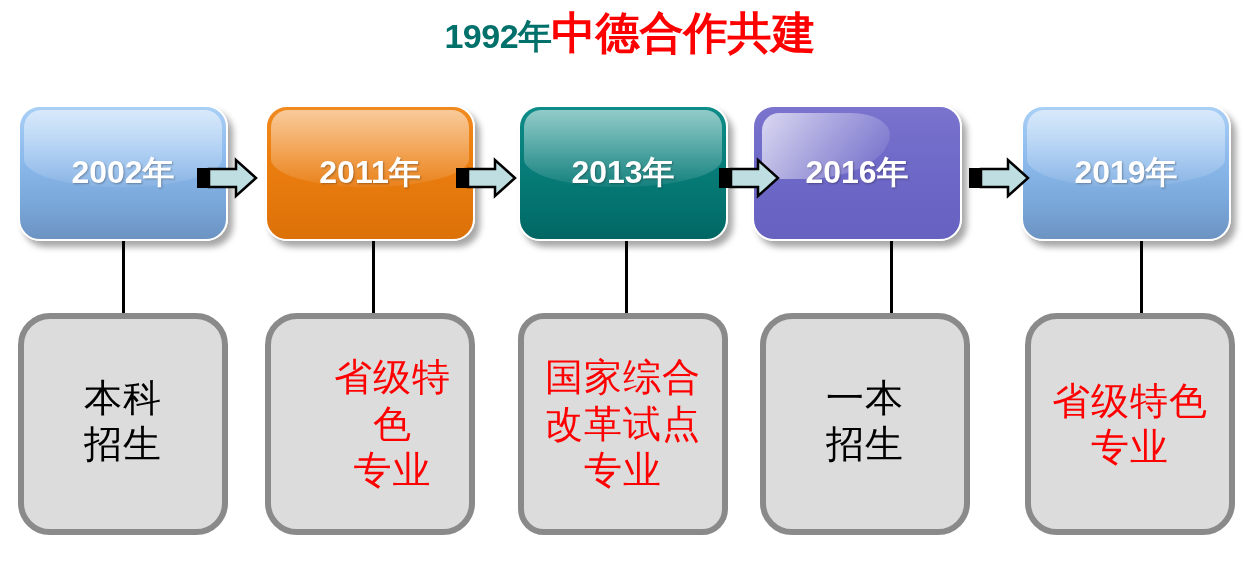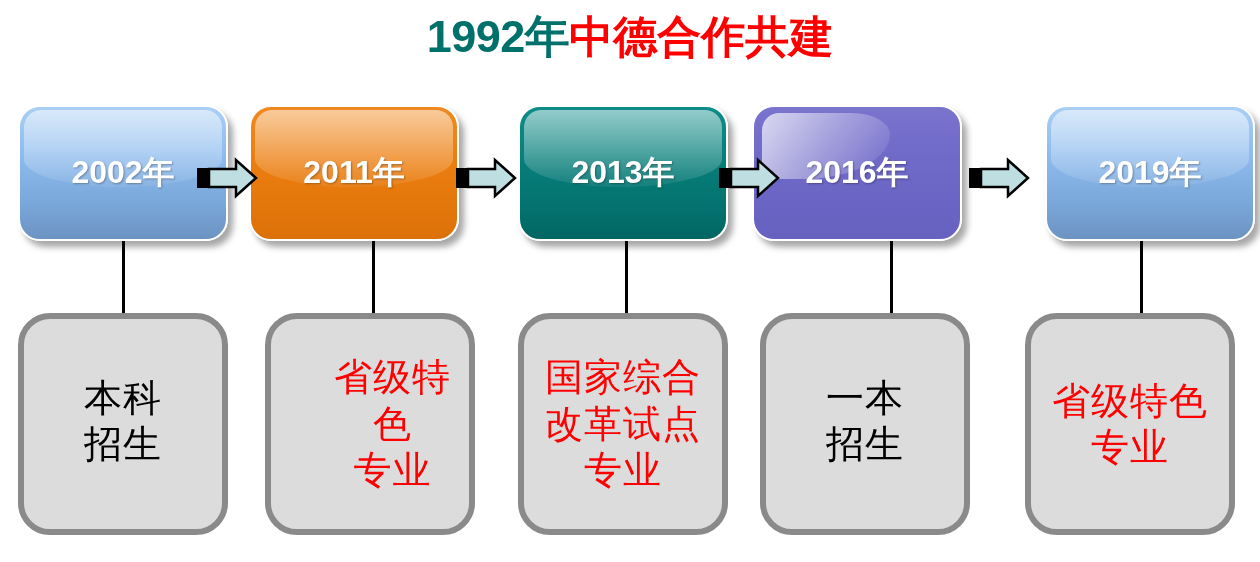--- a/index.html
+++ b/index.html
@@ -21,27 +21,27 @@
     left: 0;
     top: 14px;
     width: 1260px;
     text-align: center;
     white-space: nowrap;
     line-height: 1;
   }
   #title .year {
     font-family: "Liberation Sans", "DejaVu Sans", sans-serif;
     font-weight: bold;
-    font-size: 45px;
+    font-size: 34px;
     color: #00706B;
     letter-spacing: -0.5px;
     vertical-align: baseline;
   }
   #title .headline {
-    font-family: Liberation Serif, serif;
+    font-family: Liberation Mono, monospace;
     font-weight: bold;
     font-size: 44px;
     color: #FF0000;
     letter-spacing: 0px;
     vertical-align: baseline;
   }
 
   
   .tl-box {
     position: absolute;
@@ -147,49 +147,49 @@
 <div id="diagram">
     <div class="tl-box c-blue" style="left: 18px;">
       <div class="gloss"></div>
       <div class="tl-label">2002年</div>
     </div>
     <div class="stem" style="left: 122px; top: 241px; height: 72px;"></div>
     <div class="lbl-box" style="left: 18px;">
       <div class="lbl-text t-black">本科
 招生</div>
     </div>
-    <div class="tl-box c-orange" style="left: 249px;">
+    <div class="tl-box c-orange" style="left: 265px;">
       <div class="gloss"></div>
       <div class="tl-label">2011年</div>
     </div>
     <div class="stem" style="left: 372px; top: 241px; height: 72px;"></div>
     <div class="lbl-box" style="left: 265px; padding-left: 45px;">
       <div class="lbl-text t-red">省级特色
 专业</div>
     </div>
     <div class="tl-box c-teal" style="left: 518px;">
       <div class="gloss"></div>
       <div class="tl-label">2013年</div>
     </div>
     <div class="stem" style="left: 625px; top: 241px; height: 72px;"></div>
-    <div class="lbl-box" style="left: 518px;">
+    <div class="lbl-box" style="left: 518px; border-radius: 26px;">
       <div class="lbl-text t-red">国家综合
 改革试点
 专业</div>
     </div>
     <div class="tl-box c-purple" style="left: 752px;">
       <div class="gloss"></div>
       <div class="tl-label">2016年</div>
     </div>
     <div class="stem" style="left: 890px; top: 241px; height: 72px;"></div>
     <div class="lbl-box" style="left: 760px;">
       <div class="lbl-text t-black">一本
 招生</div>
     </div>
-    <div class="tl-box c-blue" style="left: 1045px; text-align: right;">
+    <div class="tl-box c-blue" style="left: 1021px; text-align: right;">
       <div class="gloss"></div>
       <div class="tl-label">2019年</div>
     </div>
     <div class="stem" style="left: 1140px; top: 241px; height: 72px;"></div>
     <div class="lbl-box" style="left: 1025px;">
       <div class="lbl-text t-red">省级特色
 专业</div>
     </div>
     <div class="tl-arrow" style="left: 196px;">
       <svg width="62" height="44" viewBox="0 0 62 44" xmlns="http://www.w3.org/2000/svg">

